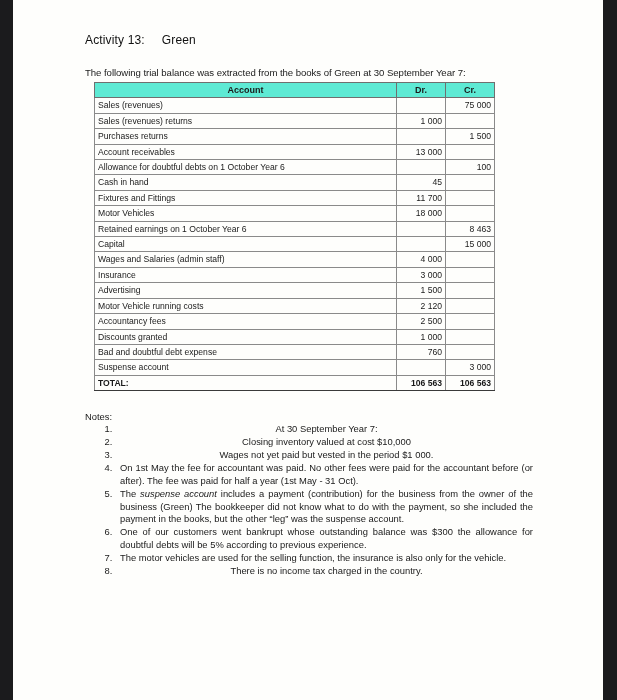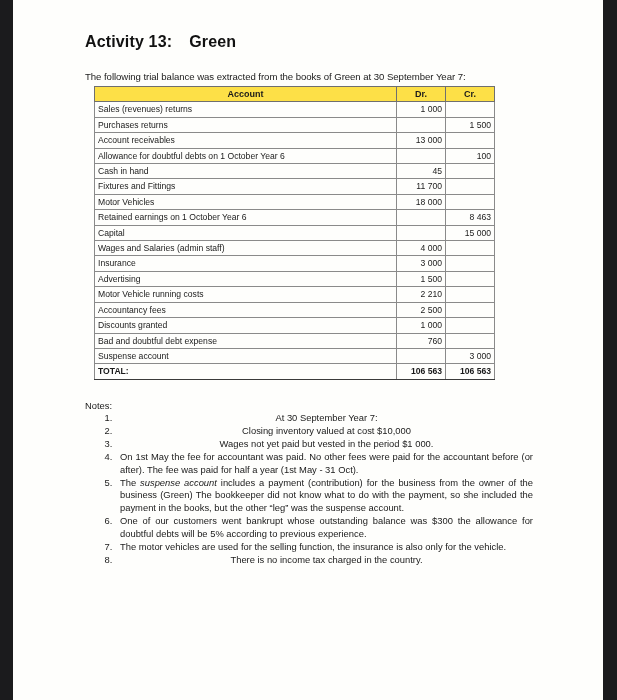--- a/index.html
+++ b/index.html
@@ -22,22 +22,22 @@
     background: #fefefc;
     box-sizing: border-box;
   }
   .content {
     position: absolute;
     left: 72px;
     top: 0;
     width: 448px;
   }
   .activity-title {
-    font-size: 16px;
-    font-weight: bold;
+    font-size: 12px;
+    font-weight: normal;
     color: #111;
     margin-top: 33px;
     letter-spacing: 0.15px;
   }
   .activity-title .gap {
     display: inline-block;
     width: 17px;
   }
   .intro {
     font-size: 9.6px;
@@ -58,21 +58,21 @@
     font-size: 8.6px;
     color: #1a1a1a;
     padding: 0 3px;
     height: 14.4px;
     line-height: 14.4px;
     box-sizing: border-box;
     overflow: hidden;
     white-space: nowrap;
   }
   table.tb th {
-    background: #fde047;
+    background: #5eead4;
     font-weight: bold;
     text-align: center;
     font-size: 9px;
     border: 1px solid #6f6f6f;
   }
   col.c-acct { width: 302px; }
   col.c-dr   { width: 49px; }
   col.c-cr   { width: 49px; }
   td.num {
     text-align: right;
@@ -122,20 +122,25 @@
       </colgroup>
       <thead>
         <tr>
           <th>Account</th>
           <th>Dr.</th>
           <th>Cr.</th>
         </tr>
       </thead>
       <tbody id="tb-body">
           <tr>
+            <td class="acct">Sales (revenues)</td>
+            <td class="num"></td>
+            <td class="num">75 000</td>
+          </tr>
+          <tr>
             <td class="acct">Sales (revenues) returns</td>
             <td class="num">1 000</td>
             <td class="num"></td>
           </tr>
           <tr>
             <td class="acct">Purchases returns</td>
             <td class="num"></td>
             <td class="num">1 500</td>
           </tr>
           <tr>
@@ -183,21 +188,21 @@
             <td class="num">3 000</td>
             <td class="num"></td>
           </tr>
           <tr>
             <td class="acct">Advertising</td>
             <td class="num">1 500</td>
             <td class="num"></td>
           </tr>
           <tr>
             <td class="acct">Motor Vehicle running costs</td>
-            <td class="num">2 210</td>
+            <td class="num">2 120</td>
             <td class="num"></td>
           </tr>
           <tr>
             <td class="acct">Accountancy fees</td>
             <td class="num">2 500</td>
             <td class="num"></td>
           </tr>
           <tr>
             <td class="acct">Discounts granted</td>
             <td class="num">1 000</td>

